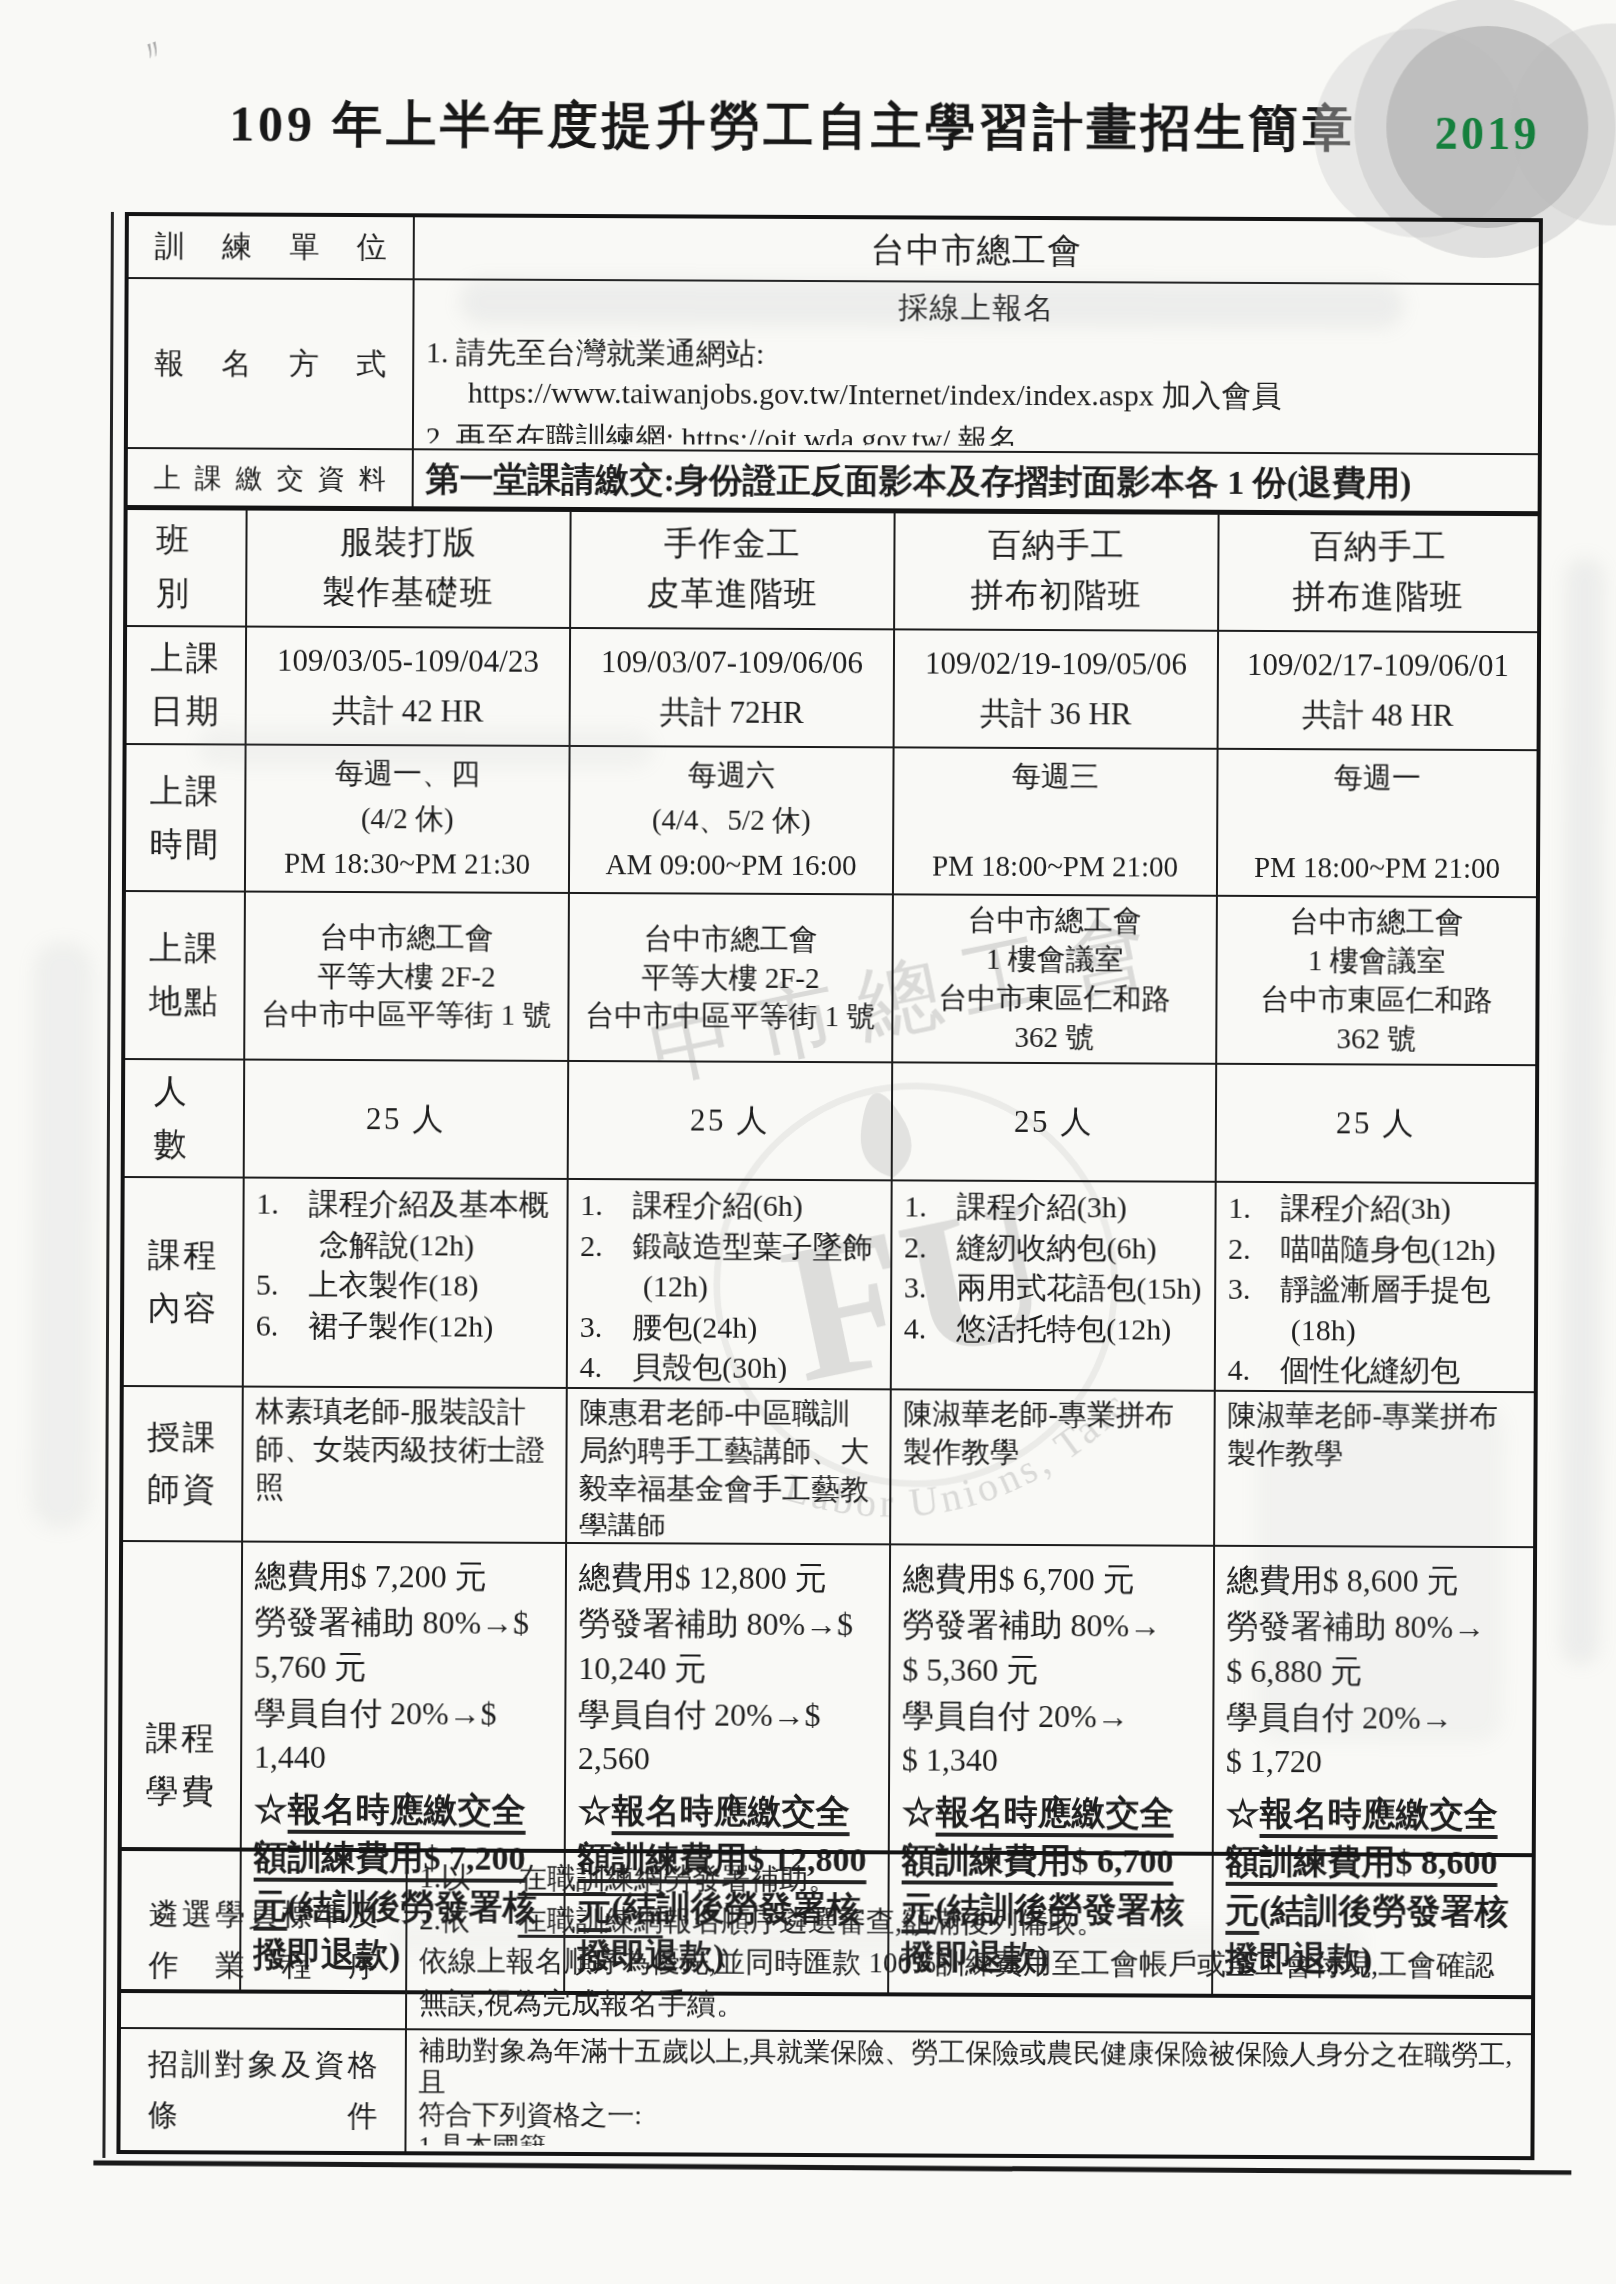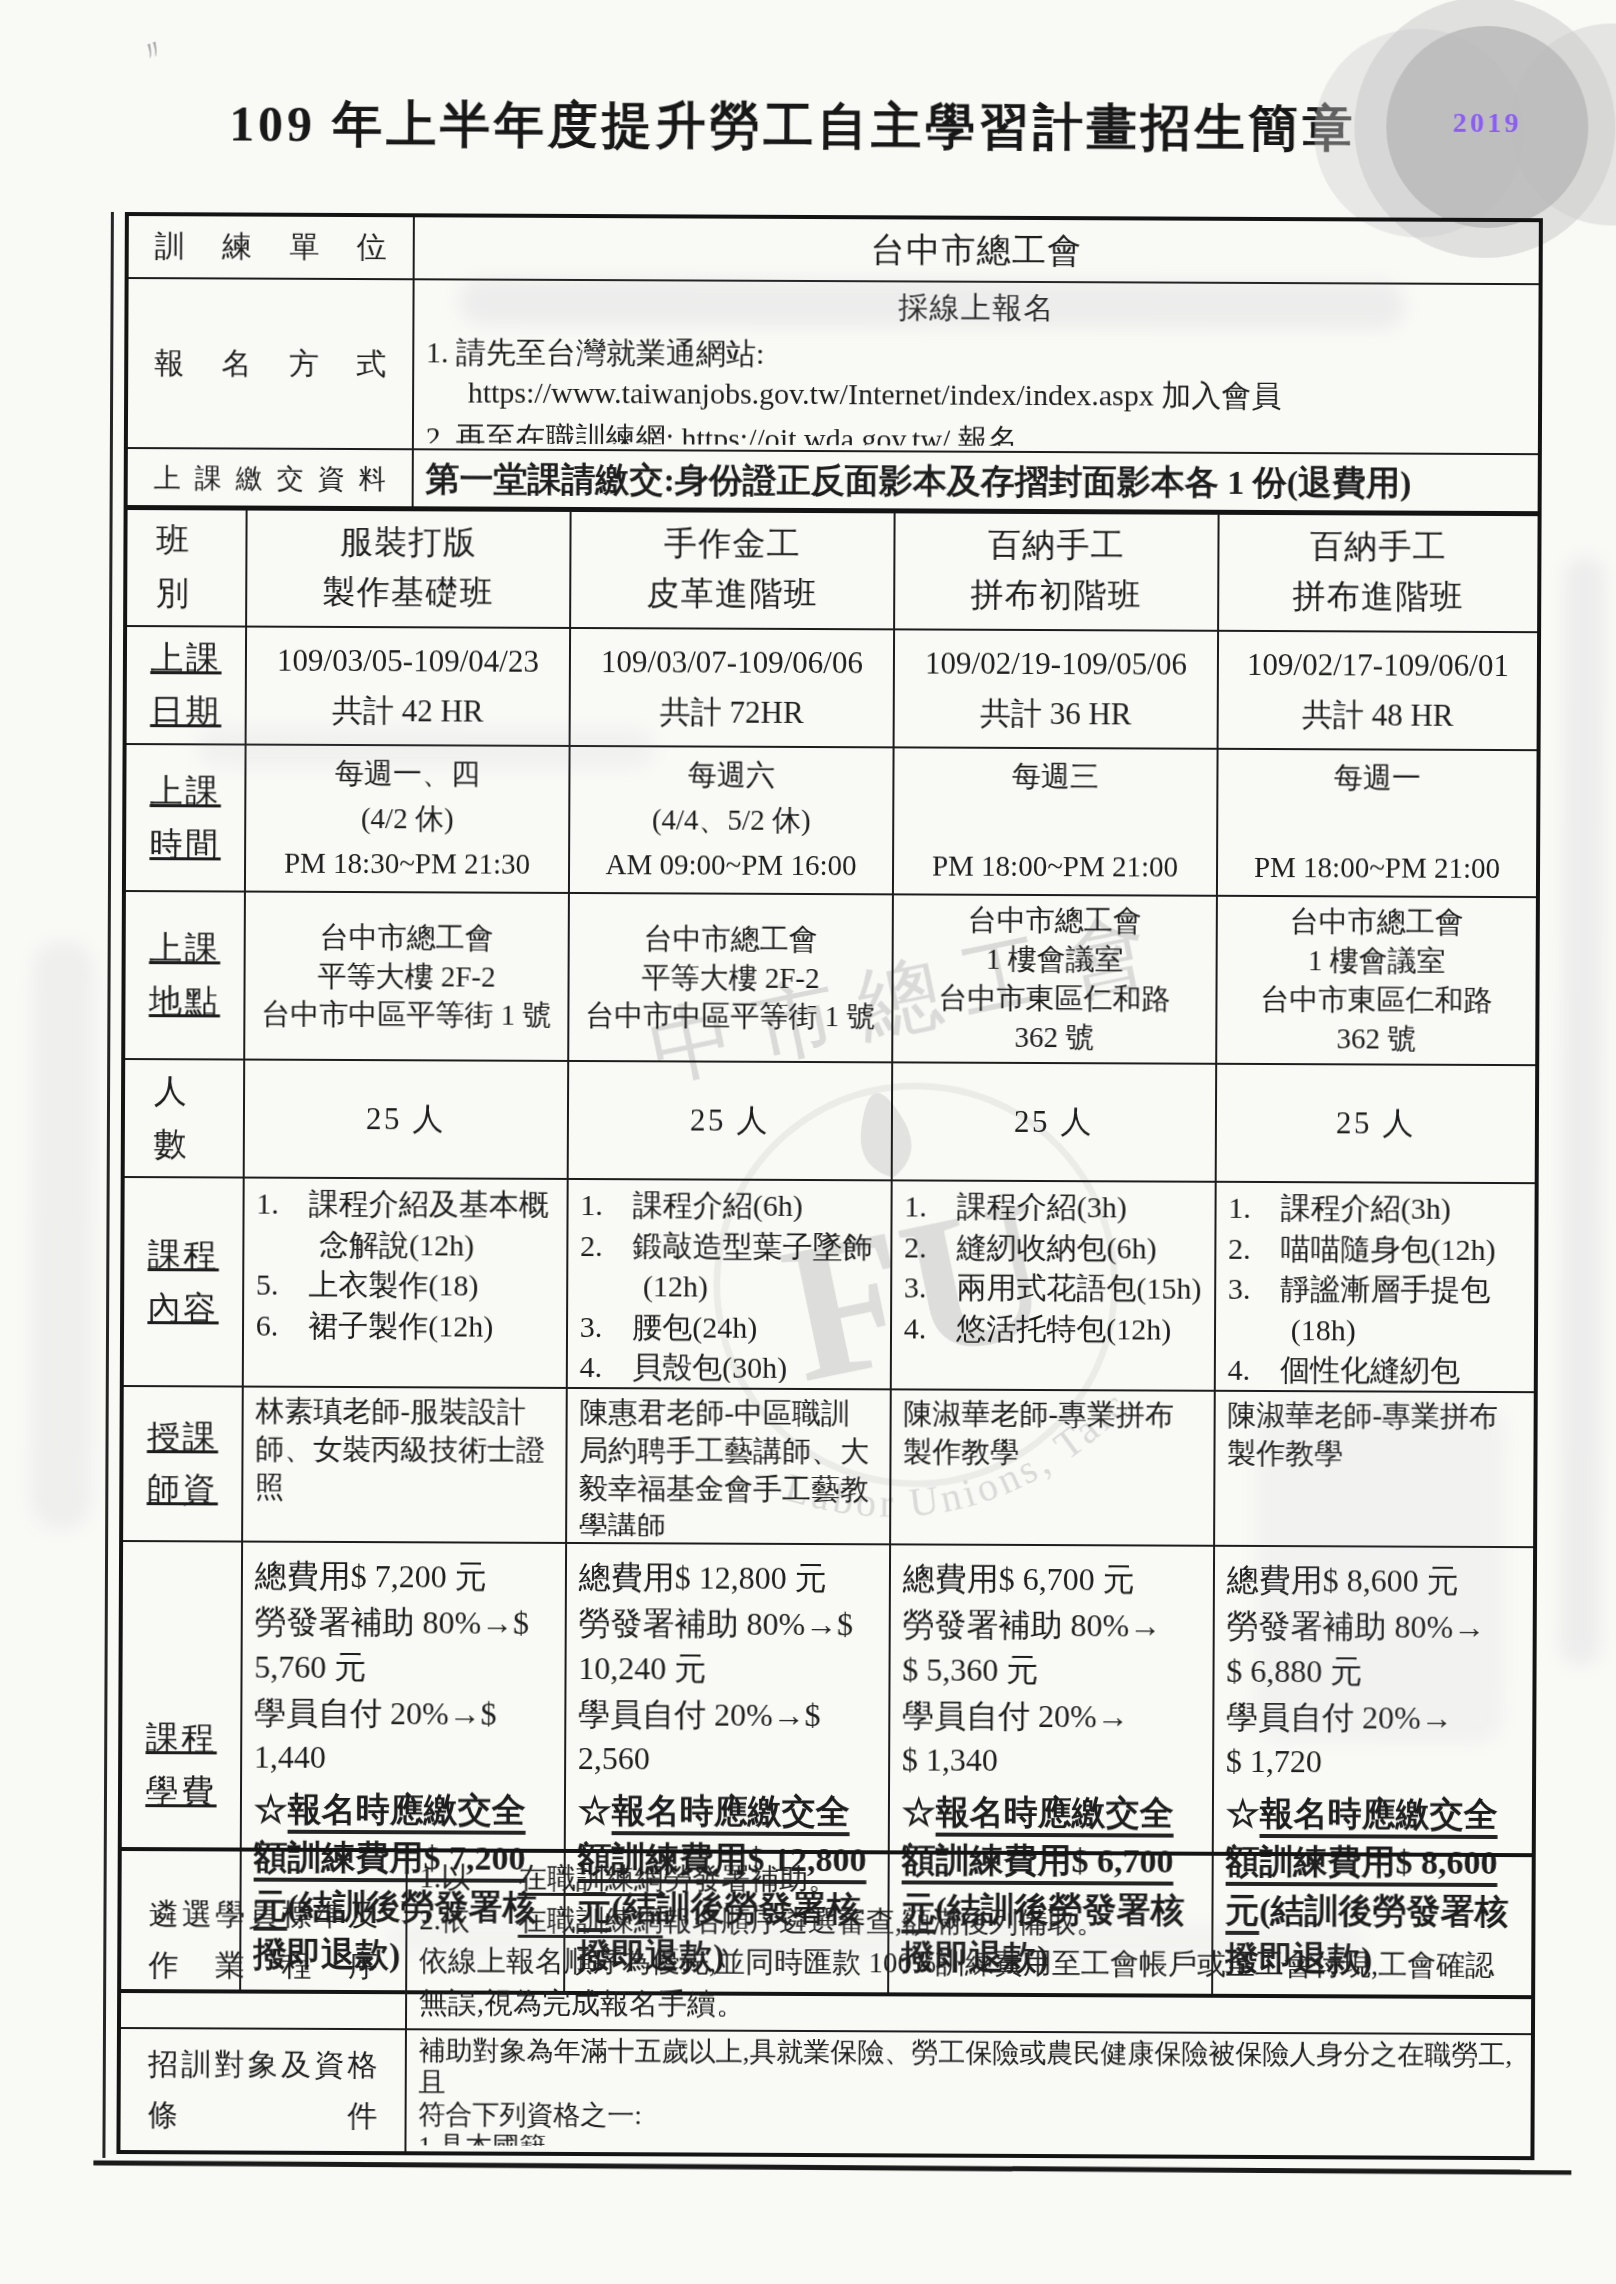--- a/index.html
+++ b/index.html
@@ -18,21 +18,21 @@
   }
 
   
   .stamp{position:absolute;left:1330px;top:-13px;width:300px;height:287px;pointer-events:none;}
   .stamp .b1{position:absolute;left:19.6px;top:6.5px;width:261px;height:261px;border-radius:50%;background:#c7c7c7;opacity:.5;}
   .stamp .b2{position:absolute;left:-19.6px;top:39px;width:209px;height:209px;border-radius:50%;background:#d0d0d0;opacity:.4;}
   .stamp .b3{position:absolute;left:176px;top:33px;width:202px;height:202px;border-radius:50%;background:#cccccc;opacity:.45;}
   .stamp .inner{position:absolute;left:52px;top:36px;width:202px;height:202px;border-radius:50%;background:#b8b8b8;opacity:.8;}
   .stamp-year{
     position:absolute;left:52px;top:117px;width:202px;text-align:center;
-    font-size:28px;font-weight:700;letter-spacing:3.3px;color:#8b5cf6;
+    font-size:46px;font-weight:700;letter-spacing:3.3px;color:#15803d;
   }
 
   
   .wm{position:absolute;left:632px;top:900px;width:561px;height:737px;opacity:.30;mix-blend-mode:multiply;pointer-events:none;}
 
   
   table.t{position:absolute;left:121px;width:1418px;border-collapse:collapse;table-layout:fixed;background:transparent;}
   table.t{border:4.6px solid #141414;}
   table.t td{border:2.6px solid #1d1d1d;padding:5.2px 11.7px;vertical-align:middle;}
   #t-top{top:215px;}
@@ -51,21 +51,21 @@
   .top-lab{font-size:30px;padding:0 14.3px;}
   .top-val{font-size:34px;letter-spacing:1.3px;}
   .signup-box{height:158px;overflow:hidden;font-size:30px;line-height:1.34;}
   .signup-heading{text-align:center;margin-bottom:6.5px;letter-spacing:1.3px;}
   .hang{padding-left:42px;text-indent:-42px;margin-top:5.2px;}
   .url-line{padding-left:42px;}
   .materials{font-size:34px;font-weight:600;letter-spacing:0px;}
 
   
   .rlab{font-size:33px;padding:0 17px;line-height:1.6;}
-  .rlab2{font-size:33px;letter-spacing:2.6px;line-height:1.6;text-align:center;white-space:pre-line;text-decoration:underline;}
+  .rlab2{font-size:33px;letter-spacing:2.6px;line-height:1.6;text-align:center;white-space:pre-line;}
   .f-class{font-size:33px;line-height:1.5;letter-spacing:1.3px;}
   .f-date{font-size:31px;line-height:1.6;}
   .f-time{font-size:29px;line-height:1.55;}
   .f-place{font-size:29px;line-height:1.34;}
   .f-count{font-size:31px;letter-spacing:2.6px;}
   .items-box{height:197px;overflow:hidden;font-size:30px;line-height:1.35;}
   .item{padding-left:63px;text-indent:-63px;}
   .teacher-box{height:142px;overflow:hidden;font-size:29px;line-height:1.3;}
   .fee-box{height:425px;overflow:hidden;font-size:32px;line-height:1.38;}
   .fee-line{margin-bottom:2.6px;}

